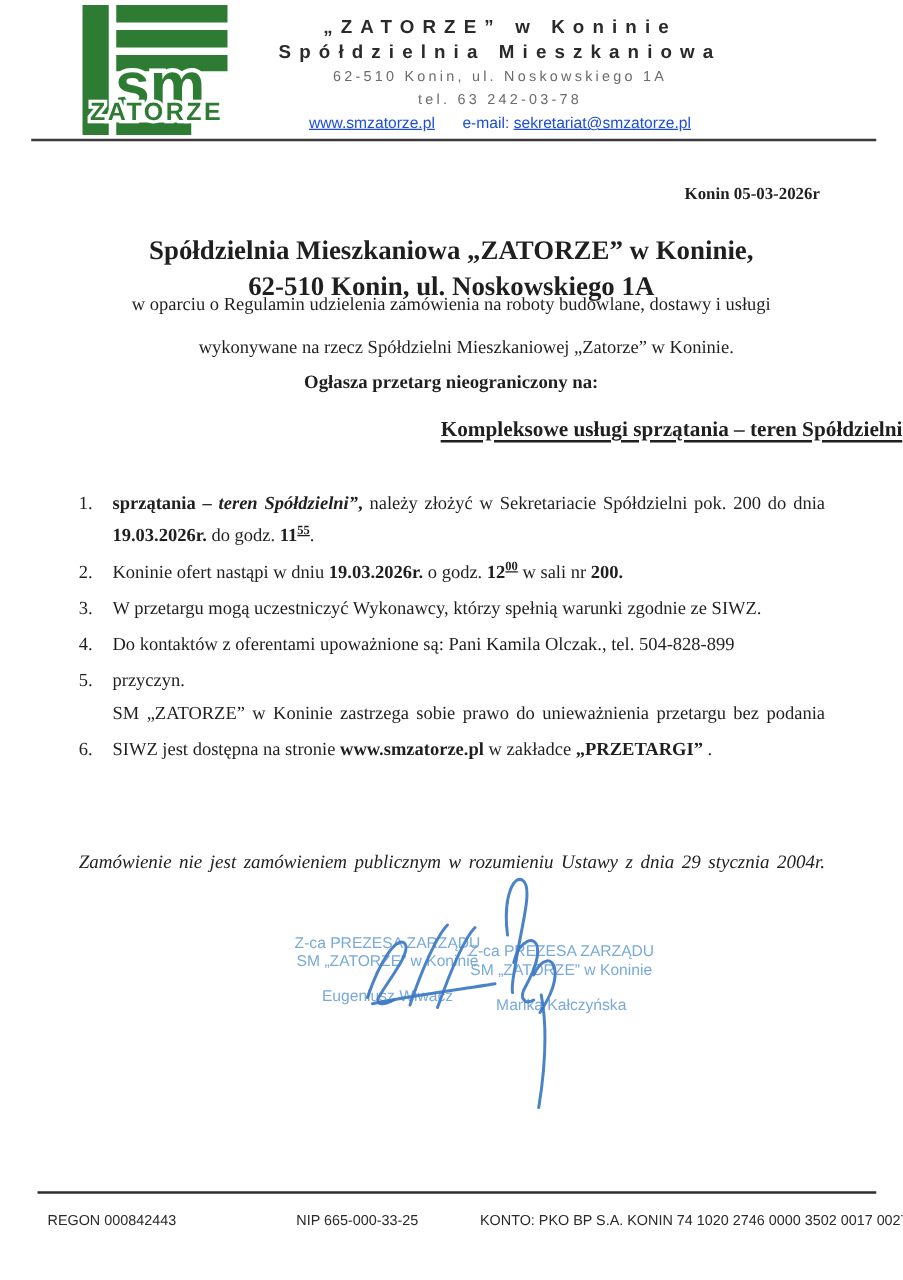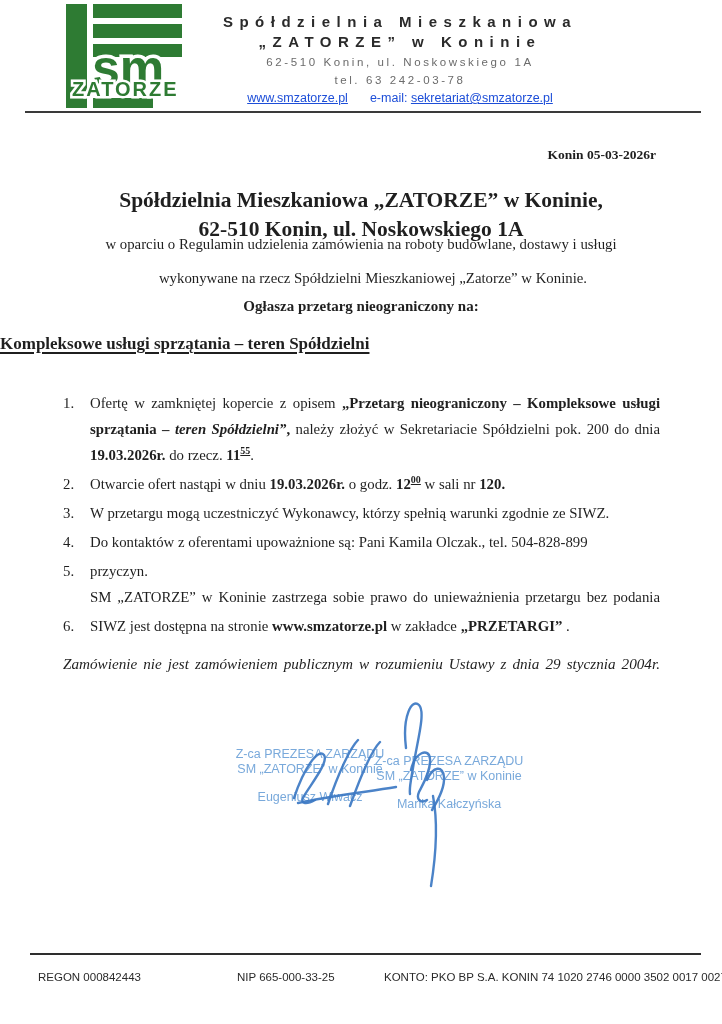--- a/index.html
+++ b/index.html
@@ -22,36 +22,36 @@
   .h-links .lnk{text-decoration:underline;}
   .h-links .gap{display:inline-block;width:22px;}
   .head-rule{position:absolute;left:25px;top:111px;width:676px;height:2px;background:var(--rule);}
   
   .date{position:absolute;top:147px;right:66px;font-size:13.5px;font-weight:bold;padding-left:14px;}
   .t1{position:absolute;top:188px;left:0;width:100%;text-align:center;font-size:21.5px;font-weight:bold;}
   .t2{position:absolute;top:217px;left:0;width:100%;text-align:center;font-size:21.5px;font-weight:bold;}
   .st1{position:absolute;top:236px;left:0;width:100%;text-align:center;font-size:14.8px;}
   .st2{position:absolute;top:270px;left:12px;width:100%;text-align:center;font-size:14.8px;}
   .announce{position:absolute;top:298px;left:0;width:100%;text-align:center;font-size:15px;font-weight:bold;}
-  .subject{position:absolute;top:334px;left:0;width:100%;text-align:left;font-size:17px;font-weight:bold;}
+  .subject{position:absolute;top:334px;left:0;width:100%;text-align:right;font-size:17px;font-weight:bold;}
   .subject span{text-decoration:underline;text-underline-offset:3px;text-decoration-thickness:1.5px;}
   
   .list{position:absolute;top:390px;left:63px;width:597px;font-size:14.8px;}
   .item{display:flex;margin-bottom:3px;}
   .num{width:27px;flex:none;line-height:26px;}
   .itext{flex:1;}
   .line{line-height:26px;}
   .line.j{text-align:justify;text-align-last:justify;-moz-text-align-last:justify;}
   .b{font-weight:bold;}
   .it{font-style:italic;}
   .sup{vertical-align:super;font-size:10px;line-height:0;}
   .un{text-decoration:underline;text-align:center;}
   
   .notice{position:absolute;top:648px;left:63px;width:597px;font-style:italic;font-size:15.2px;}
-  .notice .nline{line-height:31px;}
+  .notice .nline{line-height:31px;margin-top:26px;}
   .notice .nline.j{text-align:justify;text-align-last:justify;-moz-text-align-last:justify;}
   
   .stamp{position:absolute;text-align:center;font-family:"Liberation Sans",sans-serif;color:var(--stamp);}
   .stamp .sl{font-size:12.5px;line-height:15px;white-space:nowrap;}
   .stamp .sname{font-size:12.5px;margin-top:13px;white-space:nowrap;}
   .stamp-left{left:228px;top:747px;width:164px;}
   .stamp-right{left:374px;top:754px;width:150px;}
   .ink{position:absolute;}
   .ink path{fill:none;stroke:var(--ink);stroke-width:2.4;stroke-linecap:round;opacity:.92;}
   .ink-left{left:278px;top:734px;}
@@ -70,50 +70,49 @@
   <svg class="logo" width="124" height="106" viewBox="0 0 124 106">
     <rect x="4" y="0" width="21" height="104"></rect>
     <rect x="31" y="0" width="89" height="14"></rect>
     <rect x="31" y="20" width="89" height="14"></rect>
     <rect x="31" y="40" width="89" height="13"></rect>
     <rect x="31" y="94" width="60" height="10"></rect>
     <text x="30" y="81" font-size="50" stroke="#ffffff" stroke-width="7" paint-order="stroke">sm</text>
     <text x="10" y="92" font-size="20" letter-spacing="2" stroke="#ffffff" stroke-width="5" paint-order="stroke">ZATORZE</text>
   </svg>
   <div class="head-block">
+    <div class="h-org">„ZATORZE” w Koninie</div>
     <div class="h-org">Spółdzielnia Mieszkaniowa</div>
-    <div class="h-org">„ZATORZE” w Koninie</div>
     <div class="h-addr">62-510 Konin, ul. Noskowskiego 1A</div>
     <div class="h-addr">tel. 63 242-03-78</div>
     <div class="h-links"><span class="lnk">www.smzatorze.pl</span><span class="gap"></span><span>e-mail:</span> <span class="lnk">sekretariat@smzatorze.pl</span></div>
   </div>
   <div class="head-rule"></div>
 </div>
 
 <div class="date">Konin 05-03-2026r</div>
 <div class="t1">Spółdzielnia Mieszkaniowa „ZATORZE” w Koninie,</div>
 <div class="t2">62-510 Konin, ul. Noskowskiego 1A</div>
 <div class="st1">w oparciu o Regulamin udzielenia zamówienia na roboty budowlane, dostawy i usługi</div>
 <div class="st2">wykonywane na rzecz Spółdzielni Mieszkaniowej „Zatorze” w Koninie.</div>
 <div class="announce">Ogłasza przetarg nieograniczony na:</div>
 <div class="subject"><span>Kompleksowe usługi sprzątania – teren Spółdzielni</span></div>
 
 <div class="list" id="list">
     <div class="item">
       <div class="num">1.</div>
       <div class="itext">
-        <div class="line j"><span>Ofertę w zamkniętej kopercie z opisem </span><span class="b">„Przetarg nieograniczony – Kompleksowe usługi</span></div>
         <div class="line j"><span class="b">sprzątania – </span><span class="b it">teren Spółdzielni”</span><span class="b">, </span><span>należy złożyć w Sekretariacie Spółdzielni pok. 200 do dnia</span></div>
-        <div class="line"><span class="b">19.03.2026r.</span><span> do rzecz. </span><span class="b">11</span><span class="b sup un">55</span><span>.</span></div>
+        <div class="line"><span class="b">19.03.2026r.</span><span> do godz. </span><span class="b">11</span><span class="b sup un">55</span><span>.</span></div>
       </div>
     </div>
     <div class="item">
       <div class="num">2.</div>
       <div class="itext">
-        <div class="line"><span>Otwarcie ofert nastąpi w dniu </span><span class="b">19.03.2026r.</span><span> o godz. </span><span class="b">12</span><span class="b sup un">00</span><span> w sali nr </span><span class="b">120.</span></div>
+        <div class="line"><span>Koninie ofert nastąpi w dniu </span><span class="b">19.03.2026r.</span><span> o godz. </span><span class="b">12</span><span class="b sup un">00</span><span> w sali nr </span><span class="b">200.</span></div>
       </div>
     </div>
     <div class="item">
       <div class="num">3.</div>
       <div class="itext">
         <div class="line"><span>W przetargu mogą uczestniczyć Wykonawcy, którzy spełnią warunki zgodnie ze SIWZ.</span></div>
       </div>
     </div>
     <div class="item">
       <div class="num">4.</div>

